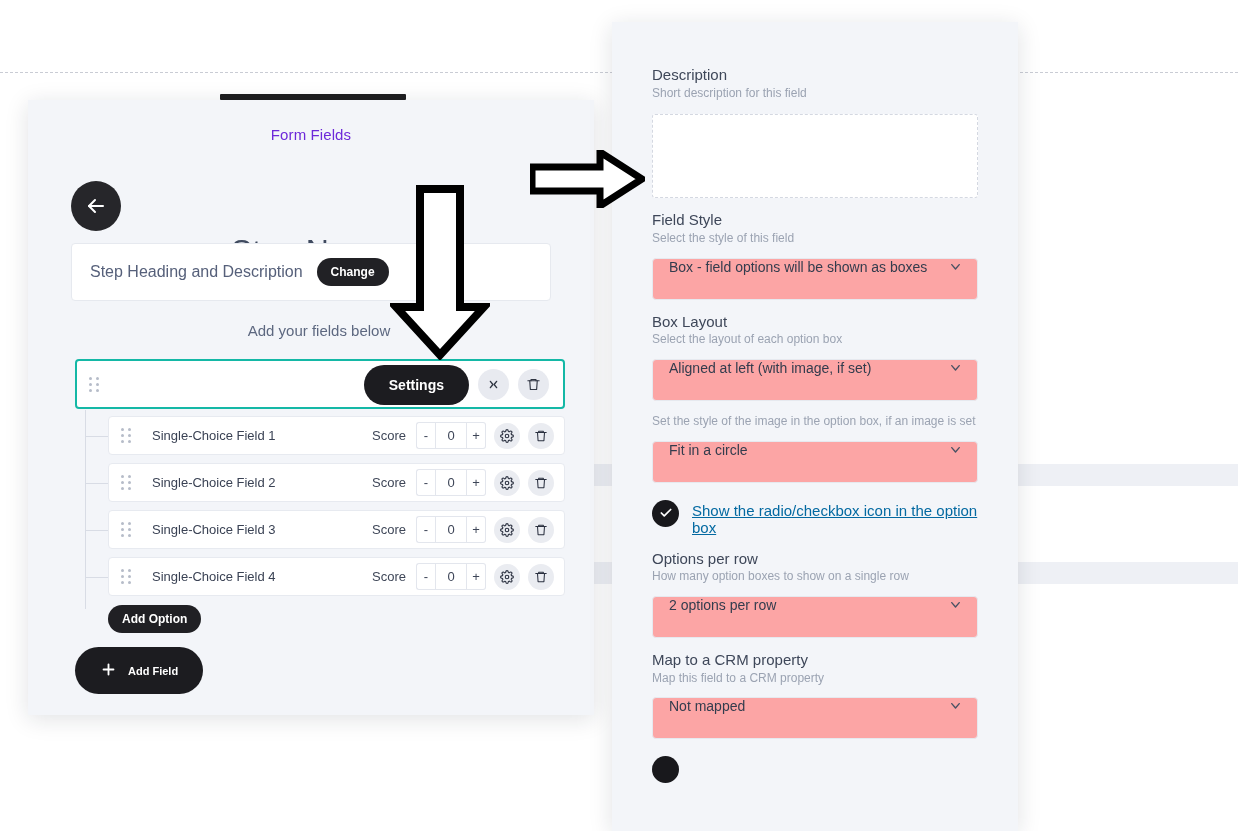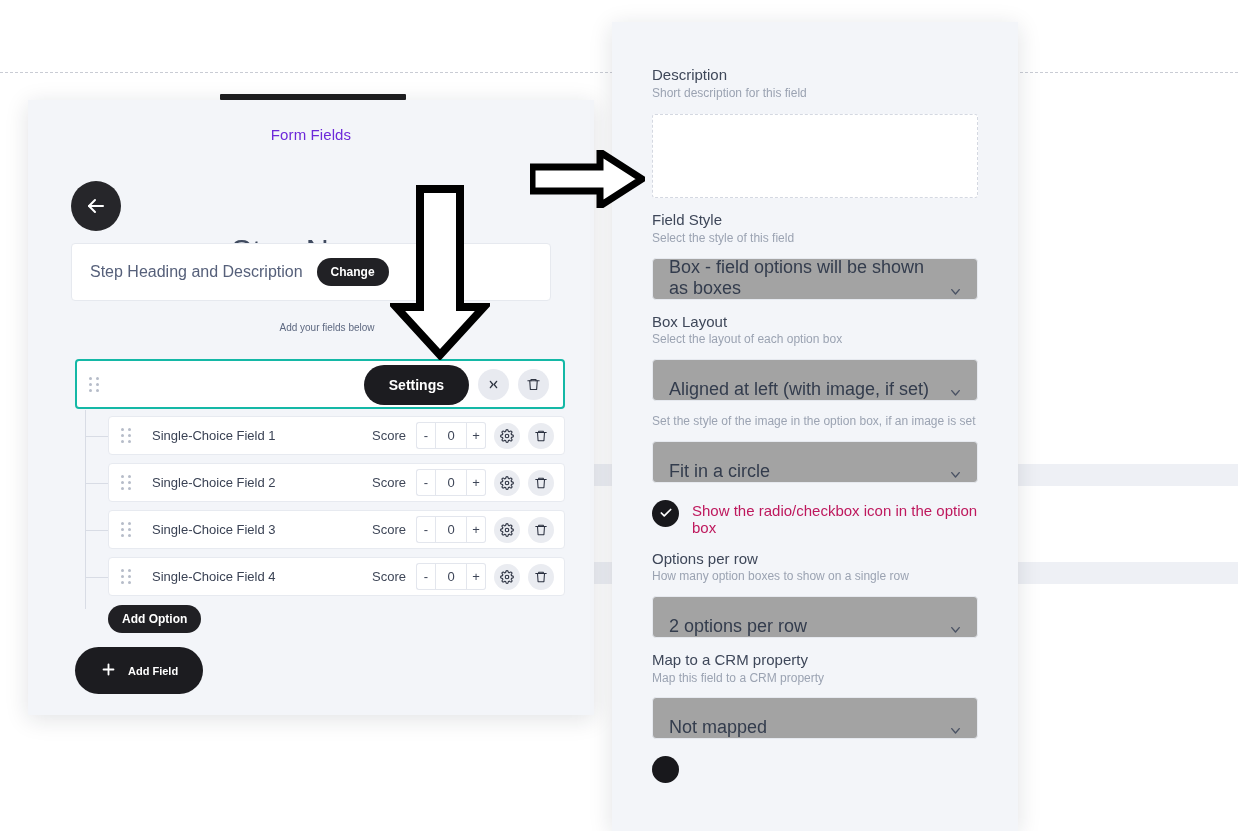--- a/index.html
+++ b/index.html
@@ -127,25 +127,25 @@
     border-radius: 20px;
     font-size: 12px;
     font-weight: bold;
     padding: 7px 14px;
     font-family: "Liberation Sans", sans-serif;
     cursor: pointer;
   }
 
   .lp-subtitle {
     position: absolute;
-    left: 16px;
+    left: 8px;
     top: 222px;
     width: 566px;
     text-align: center;
-    font-size: 10px;
+    font-size: 15px;
     color: #5d6880;
   }
 
   
   .field-group {
     position: absolute;
     left: 47px;
     top: 259px;
     width: 490px;
   }
@@ -334,27 +334,27 @@
     height: 84px;
     background: #ffffff;
     border: 1px dashed #d4d8e1;
     border-radius: 3px;
   }
 
   .select-box {
     margin-top: 11px;
     width: 100%;
     height: 42px;
-    background: #a3a3a3;
+    background: #fca5a5;
     border: 1px solid #e6e9ef;
     border-radius: 4px;
     display: flex;
-    align-items: flex-end;
+    align-items: flex-start;
     padding: 0 14px 0 16px;
-    font-size: 18px;
+    font-size: 14px;
     color: #333c4d;
     cursor: pointer;
   }
   .select-box.narrow { width: 326px; }
   .select-box .chev { margin-left: auto; color: #4a5264; display: flex; }
 
   .toggle-row {
     display: flex;
     align-items: flex-start;
     gap: 13px;
@@ -370,21 +370,21 @@
     align-items: center;
     justify-content: center;
     cursor: pointer;
     margin-top: 1px;
   }
   .toggle-circle.off {
     background: #ffffff;
     border: 1px solid #d6dae3;
   }
   .toggle-texts { padding-top: 3px; }
-  .toggle-title { font-size: 15px; color: #be185d; }
+  .toggle-title { font-size: 15px; color: #0369a1; text-decoration: underline; }
   .toggle-sub { font-size: 12px; color: #9ba3b2; margin-top: 2px; }
 
   
   .anno { position: absolute; pointer-events: none; }
   #arrow-right { left: 530px; top: 150px; }
   #arrow-down  { left: 390px; top: 185px; }
 </style>
 </head>
 <body>
 

